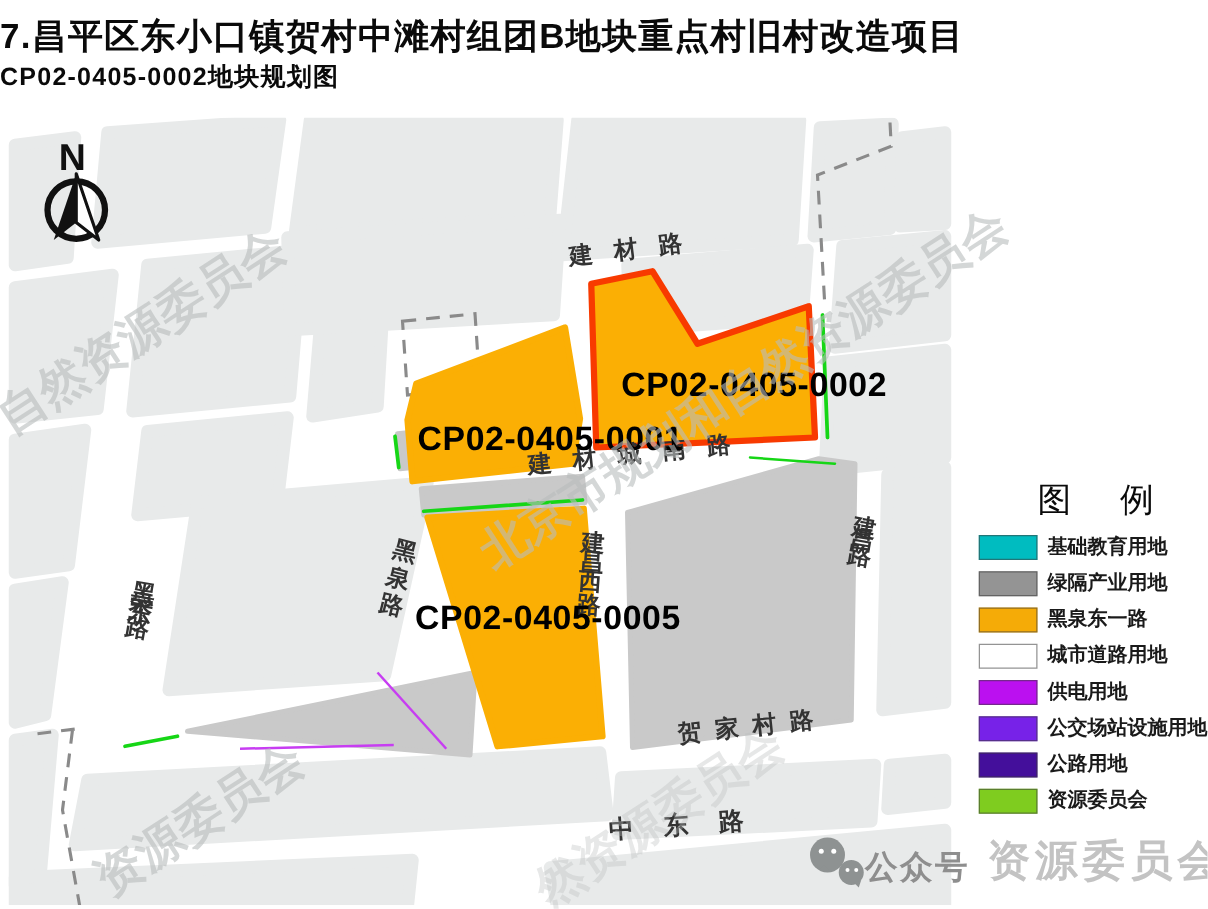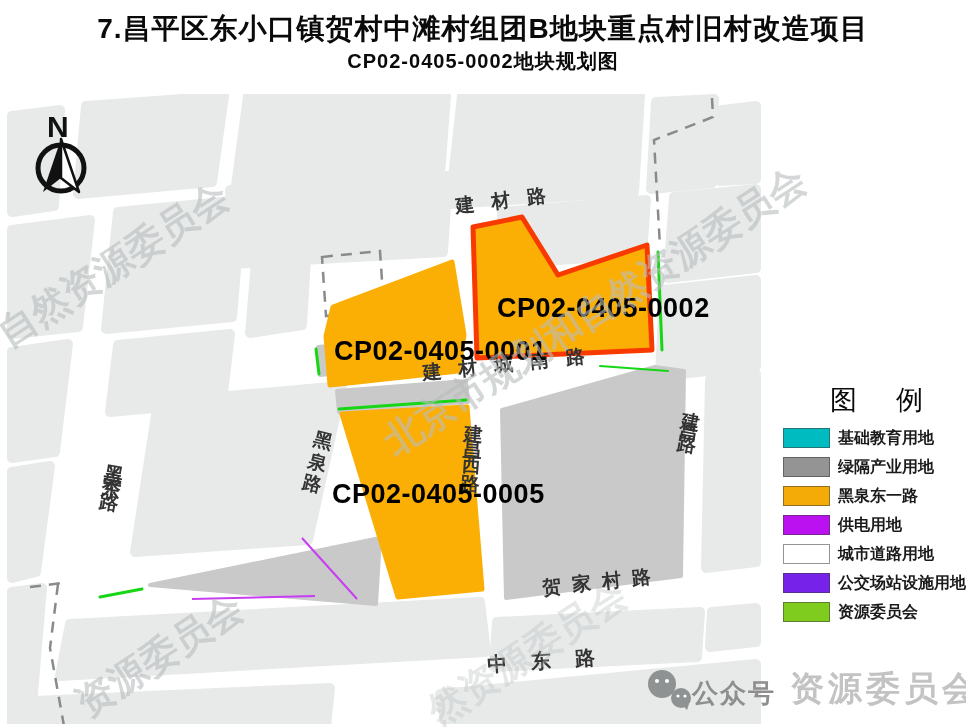--- a/index.html
+++ b/index.html
@@ -1,21 +1,21 @@
 <!DOCTYPE html>
 <html><head>
 <meta charset="utf-8">
 <style>
   html,body{margin:0;padding:0;}
   body{
     position:relative;width:966px;height:727px;background:#ffffff;
     font-family:"Liberation Sans",sans-serif;overflow:hidden;
   }
   .title{
-    position:absolute;left:0;width:966px;text-align:center;
+    position:absolute;left:0;width:966px;text-align:left;
     font-weight:bold;color:#0a0a0a;letter-spacing:1px;white-space:nowrap;
   }
   #title1{top:10px;font-size:28px;}
   #title2{top:48px;font-size:20px;}
   .map{position:absolute;left:6px;top:94px;width:756px;height:630px;overflow:hidden;}
   .map svg{position:absolute;left:0;top:0;}
   .roadlabel{
     position:absolute;color:#333;font-weight:600;font-size:19px;
     white-space:nowrap;z-index:3;line-height:1;
   }
@@ -42,21 +42,21 @@
     position:absolute;left:790px;top:666px;font-size:34px;color:#c3c3c3;
     letter-spacing:4px;z-index:5;font-weight:bold;white-space:nowrap;
   }
   .legend{
     position:absolute;left:770px;top:382px;width:196px;z-index:7;
   }
   .legend-title{
     font-size:27px;font-weight:normal;color:#0a0a0a;letter-spacing:6px;
     padding-left:60px;margin-bottom:10px;white-space:nowrap;
   }
-  .legend-row{display:flex;align-items:flex-start;height:20px;margin-bottom:9px;}
+  .legend-row{display:flex;align-items:flex-end;height:20px;margin-bottom:9px;}
   .swatch{
     width:45px;height:18px;margin-left:13px;flex:none;
     border:1px solid rgba(60,60,60,0.55);
   }
   .swatch-range{
     width:41px;height:14px;margin-left:13px;flex:none;background:#fff;
     border:3px solid #000;display:flex;align-items:center;
   }
   .range-line{width:100%;height:4px;}
   .legend-label{
@@ -176,28 +176,32 @@
   </div>
   <div class="legend-row">
     <span class="swatch" style="background-color: rgb(148, 148, 148);"></span>
     <span class="legend-label">绿隔产业用地</span>
   </div>
   <div class="legend-row">
     <span class="swatch" style="background-color: rgb(245, 171, 7);"></span>
     <span class="legend-label">黑泉东一路</span>
   </div>
   <div class="legend-row">
+    <span class="swatch" style="background-color: rgb(255, 255, 255);"></span>
+    <span class="legend-label">城市道路用地</span>
+  </div>
+  <div class="legend-row">
     <span class="swatch" style="background-color: rgb(187, 16, 240);"></span>
     <span class="legend-label">供电用地</span>
   </div>
   <div class="legend-row">
-    <span class="swatch" style="background-color: rgb(255, 255, 255);"></span>
-    <span class="legend-label">城市道路用地</span>
-  </div>
-  <div class="legend-row">
     <span class="swatch" style="background-color: rgb(119, 34, 232);"></span>
     <span class="legend-label">公交场站设施用地</span>
   </div>
   <div class="legend-row">
+    <span class="swatch" style="background-color: rgb(68, 15, 155);"></span>
+    <span class="legend-label">公路用地</span>
+  </div>
+  <div class="legend-row">
     <span class="swatch" style="background-color: rgb(127, 204, 31);"></span>
     <span class="legend-label">资源委员会</span>
   </div>
 </div>
 
 </body></html>

